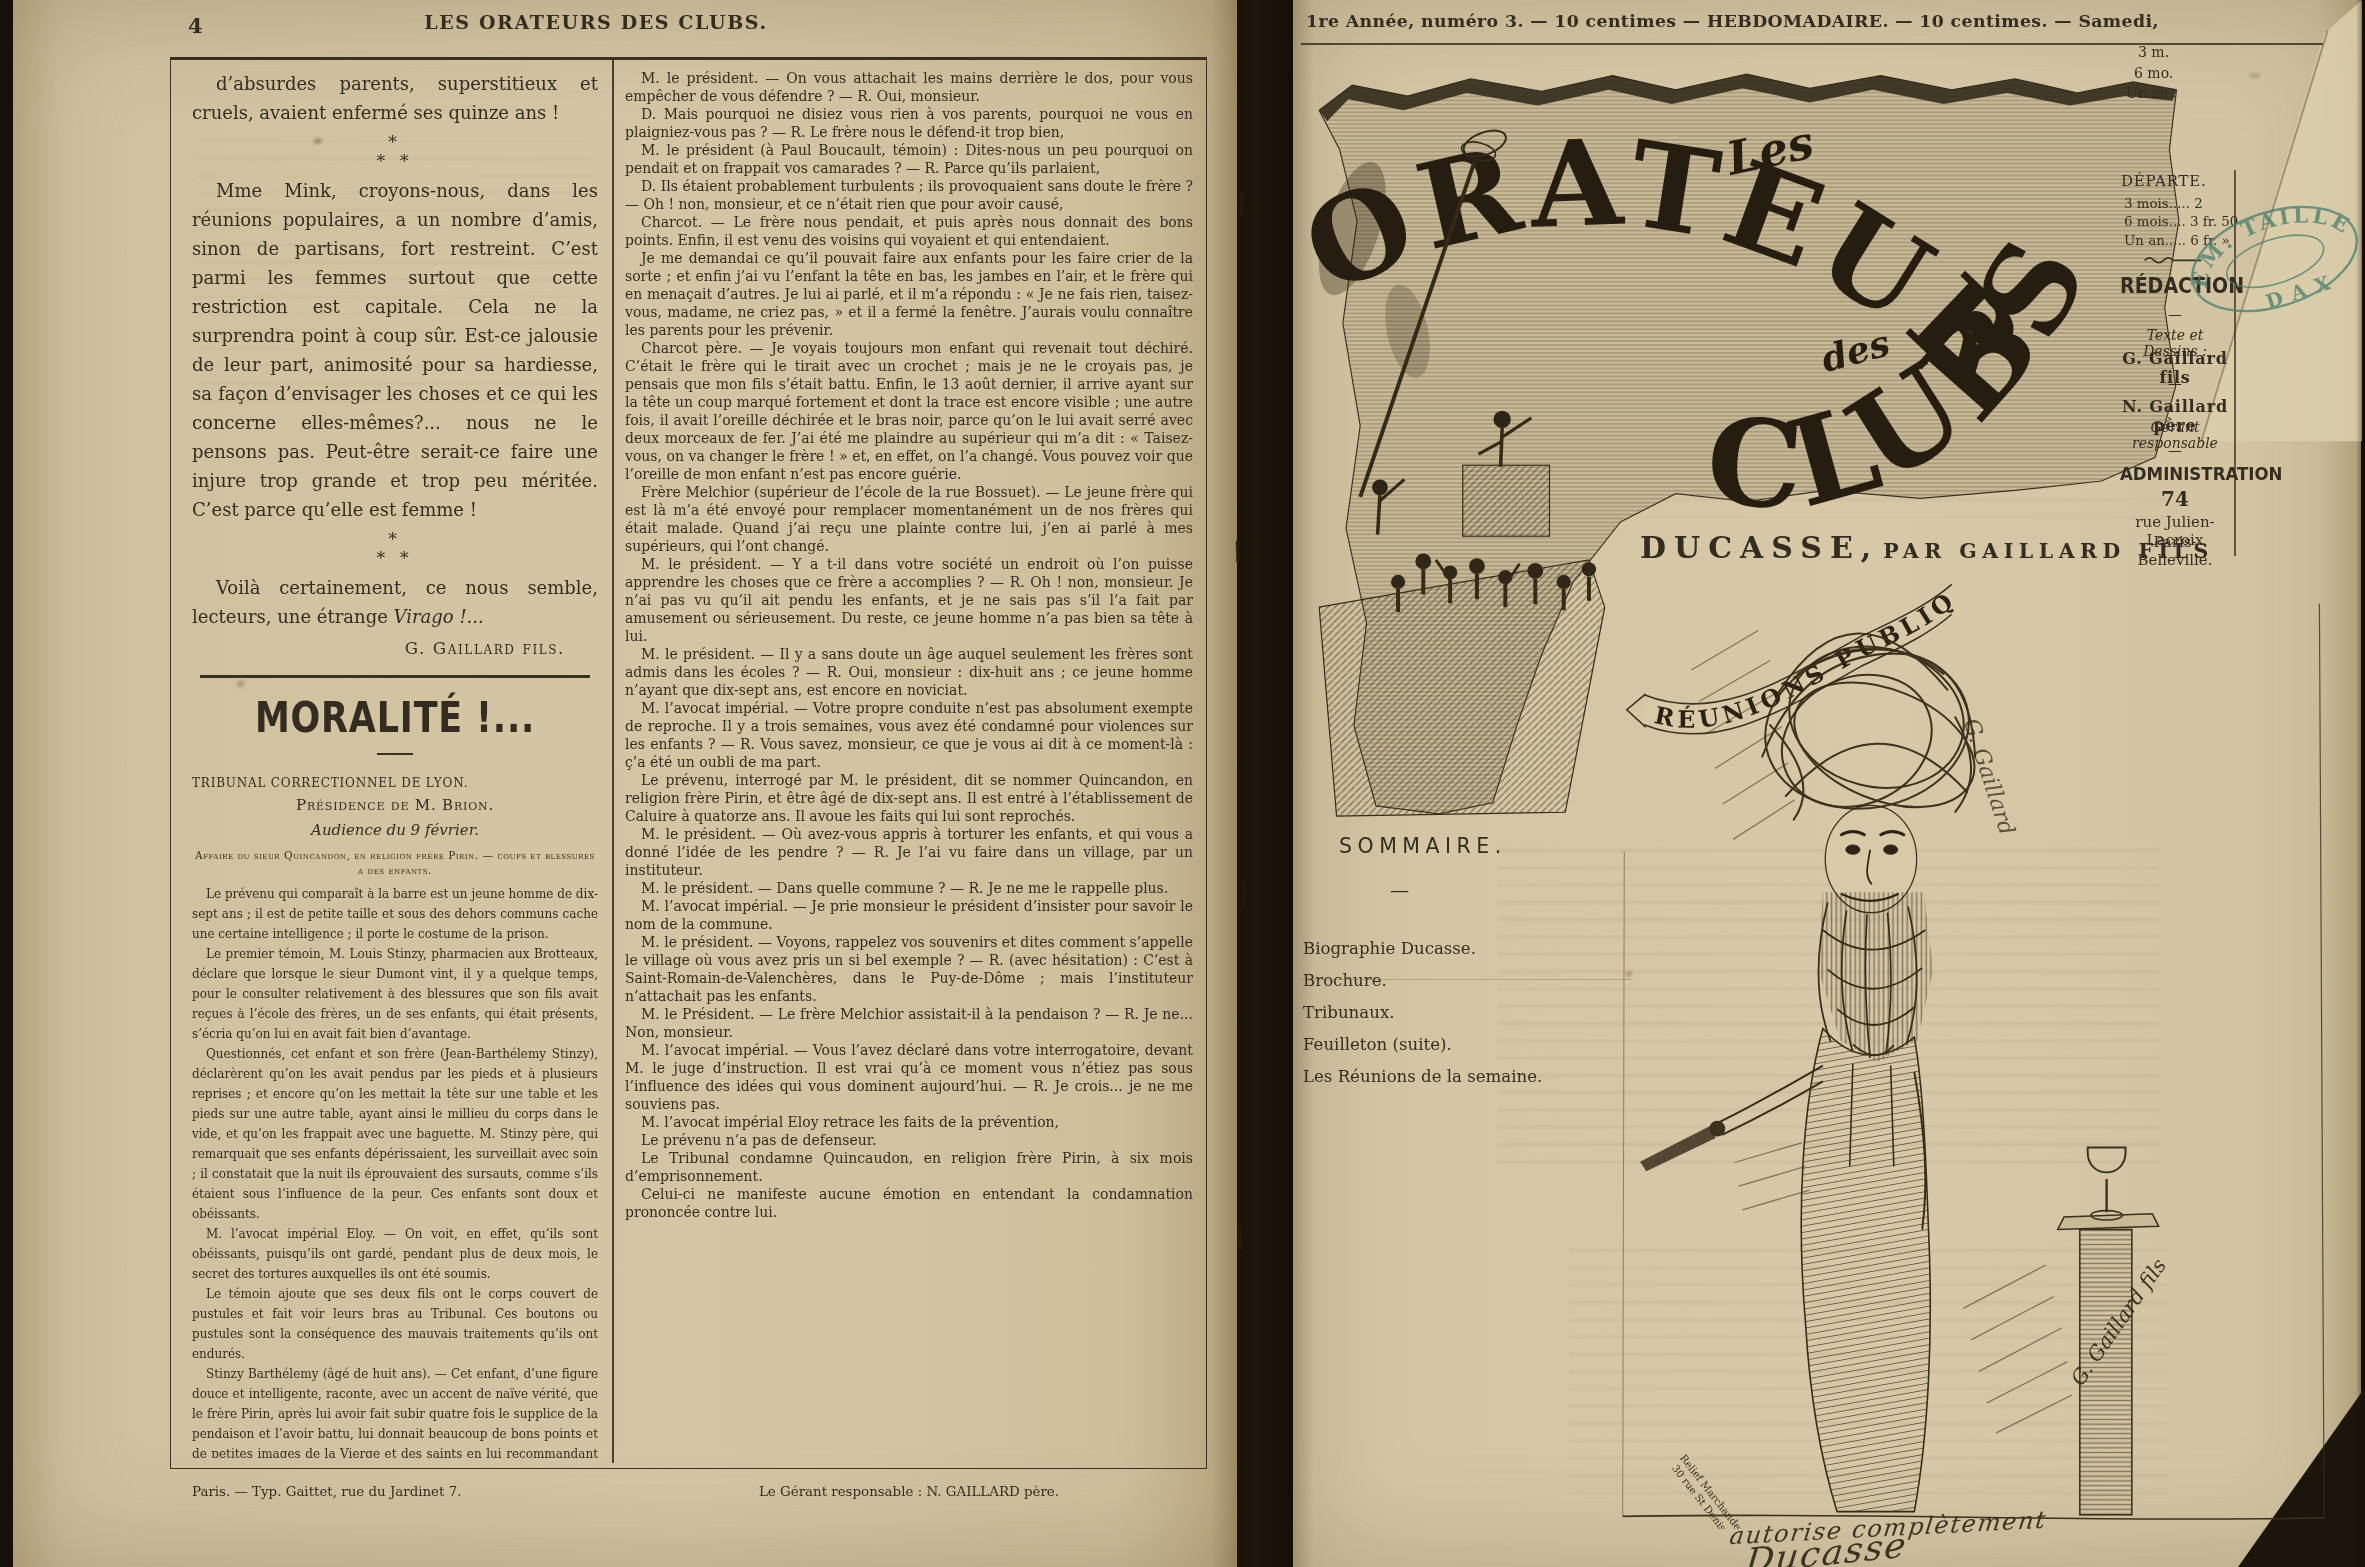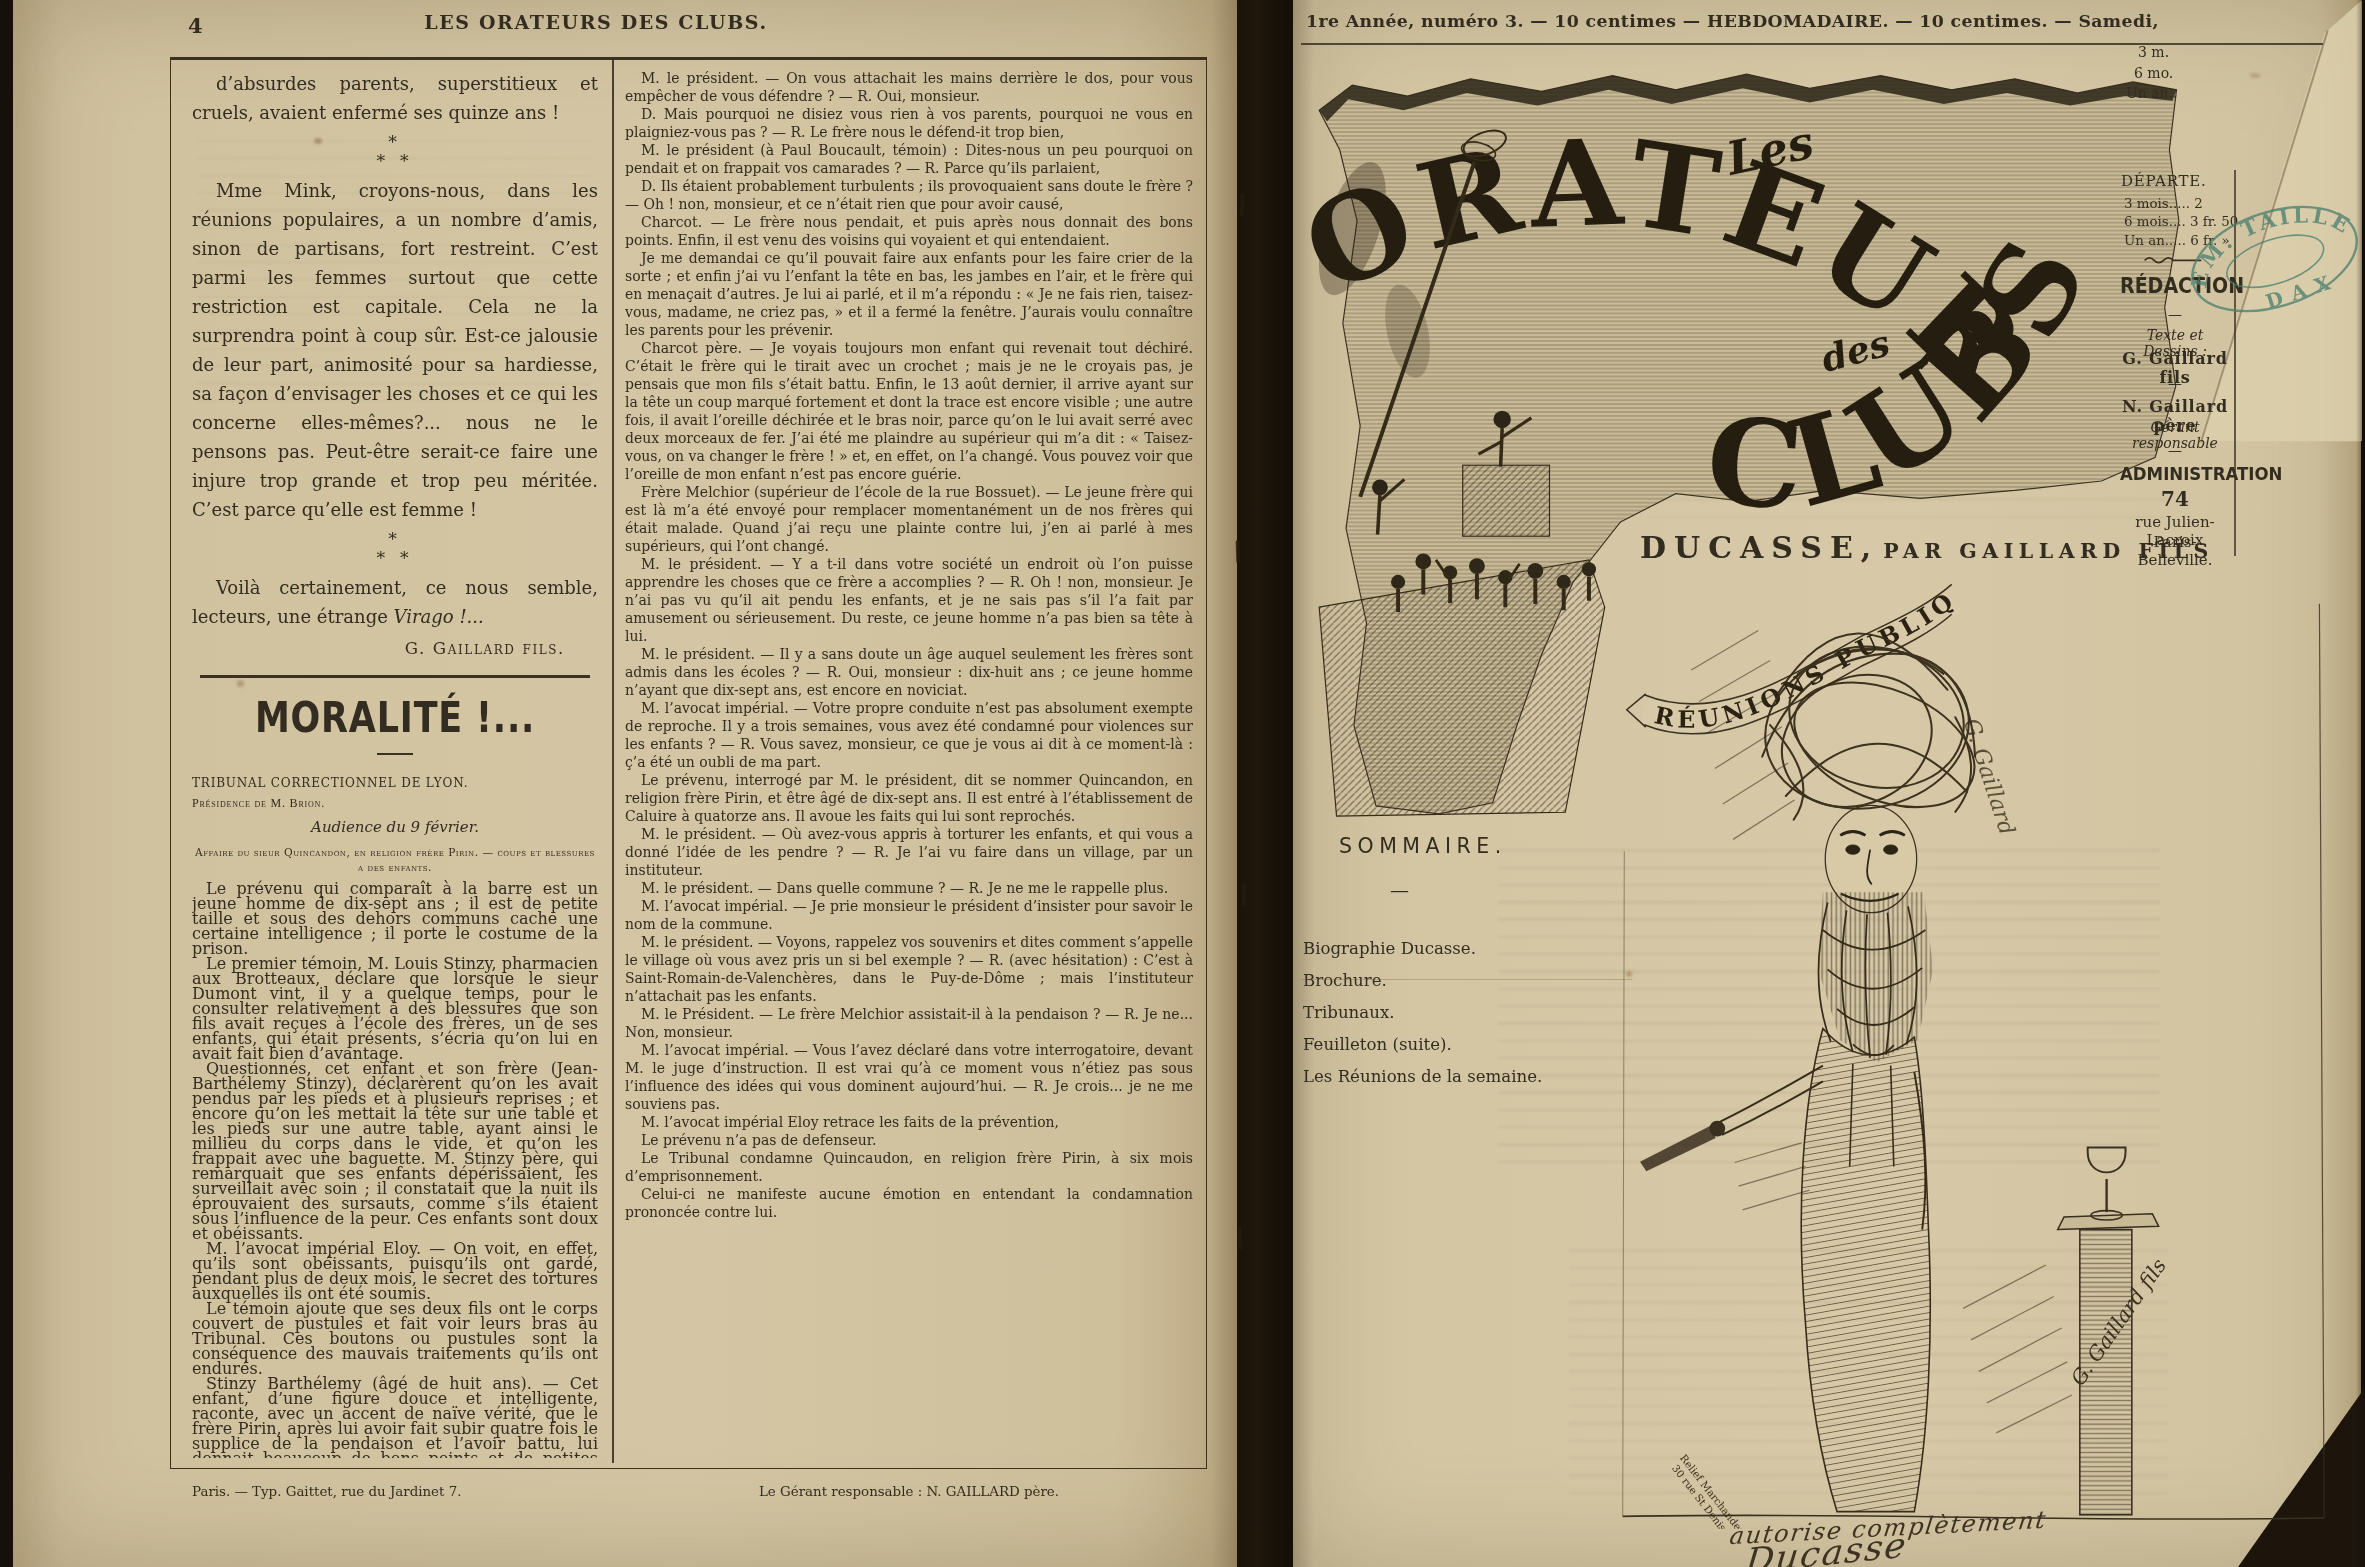--- a/index.html
+++ b/index.html
@@ -36,24 +36,24 @@
   #col1{left:192px;top:69px;width:406px;height:1389px;overflow:hidden;}
   #col2{left:625px;top:69px;width:568px;height:1389px;overflow:hidden;}
   .intro p{margin:0;font-size:18px;line-height:29px;text-align:justify;text-indent:24px;}
   .stars{text-align:center;font-size:17.3px;line-height:19px;margin:6.3px 0 4.7px 0;letter-spacing:4.7px;}
   .byline{text-align:right;padding-right:33px;font-size:16.6px;font-variant:small-caps;letter-spacing:1.6px;margin-top:8px;}
   .big-rule{width:96%;height:2.4px;background:#3a3122;margin:17.3px auto 0 auto;}
   .moralite{text-align:center;font-family:"DejaVu Sans","Liberation Sans",sans-serif;
     font-weight:bold;font-size:35px;letter-spacing:0.8px;margin-top:19px;transform:scaleY(1.22);}
   .small-rule{width:36px;height:2.4px;background:#3a3122;margin:16px auto;}
   .trib{font-size:12px;letter-spacing:0.8px;margin-top:21px;}
-  .presid{text-align:left;font-size:12px;font-variant:small-caps;letter-spacing:0.8px;margin-top:6.3px;font-family:Liberation Serif, serif;}
+  .presid{text-align:center;font-size:15px;font-variant:small-caps;letter-spacing:0.8px;margin-top:6.3px;}
   .audience{text-align:center;font-size:15px;font-style:italic;margin-top:6.3px;}
   .affaire{text-align:center;font-size:10.6px;font-variant:small-caps;letter-spacing:0.5px;line-height:15px;margin-top:9.5px;}
-  .bodytext p{margin:0;font-size:16px;line-height:15px;text-align:justify;text-indent:14px;}
+  .bodytext p{margin:0;font-size:12px;line-height:20px;text-align:justify;text-indent:14px;}
   #col2 .bodytext p{font-size:14px;line-height:18px;text-indent:16px;}
   #footer-left{left:192px;top:1484px;font-size:13.4px;}
   #footer-right{left:625px;top:1484px;width:568px;text-align:center;font-size:13.4px;}
   
   #issue-line{left:1306px;top:11px;width:899px;font-size:17.3px;font-weight:600;letter-spacing:0.4px;
     white-space:nowrap;overflow:hidden;}
   #header-rule{left:1301px;top:43px;width:1022px;height:2.4px;background:#3a3122;opacity:.85;}
   .sb{position:absolute;font-size:14px;}
   .sb-c{width:110px;text-align:center;}
   .sb-bold{font-weight:bold;}

